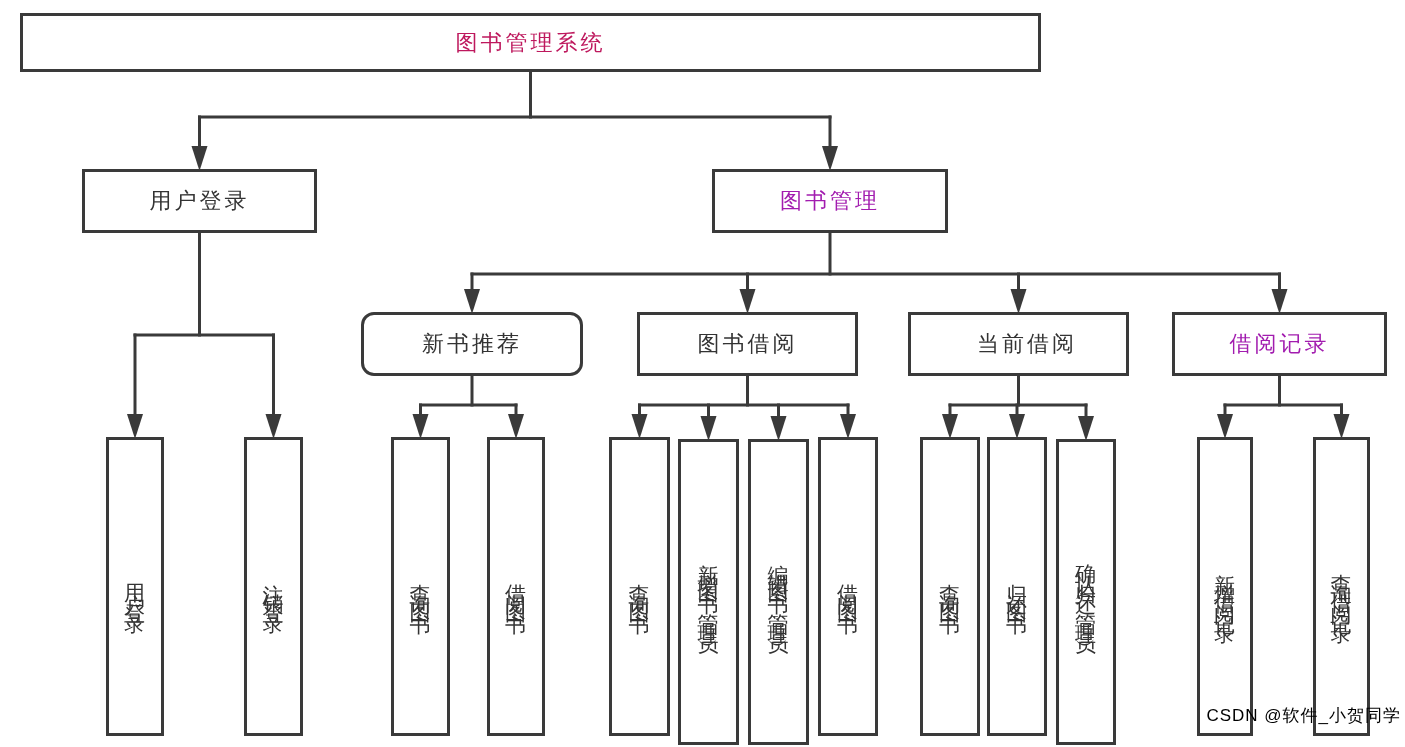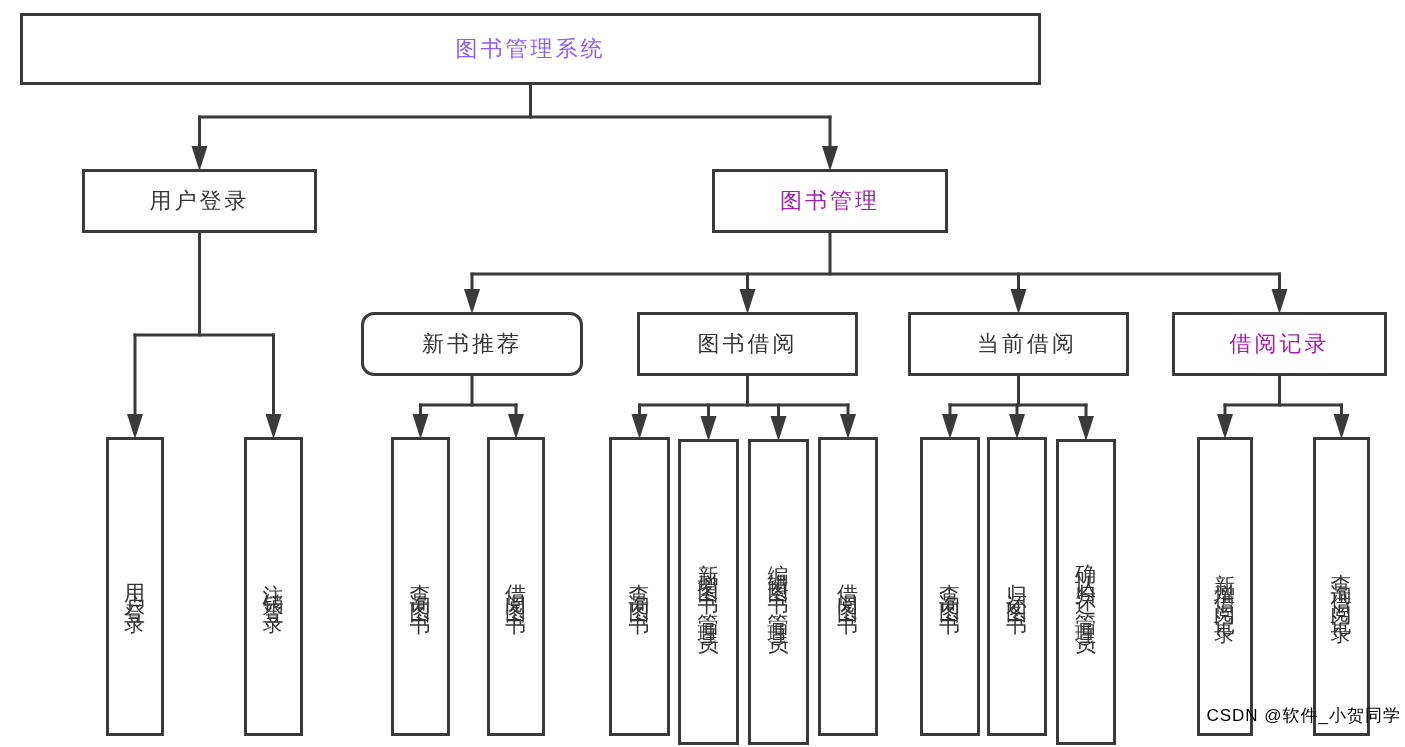--- a/index.html
+++ b/index.html
@@ -100,21 +100,21 @@
       <line x1="1086" y1="405" x2="1086" y2="422" stroke="#3a3a3a" stroke-width="3" stroke-linecap="square"></line>
       <polygon points="1086,441 1078,416 1094,416" fill="#3a3a3a"></polygon>
       <line x1="1279.5" y1="376" x2="1279.5" y2="405" stroke="#3a3a3a" stroke-width="3" stroke-linecap="square"></line>
       <line x1="1225" y1="405" x2="1341.5" y2="405" stroke="#3a3a3a" stroke-width="3" stroke-linecap="square"></line>
       <line x1="1225" y1="405" x2="1225" y2="420" stroke="#3a3a3a" stroke-width="3" stroke-linecap="square"></line>
       <polygon points="1225,439 1217,414 1233,414" fill="#3a3a3a"></polygon>
       <line x1="1341.5" y1="405" x2="1341.5" y2="420" stroke="#3a3a3a" stroke-width="3" stroke-linecap="square"></line>
       <polygon points="1341.5,439 1333.5,414 1349.5,414" fill="#3a3a3a"></polygon>
     </svg>
   <div id="nodes-layer">
-      <div class="node h" style="left: 20px; top: 13px; width: 1021px; height: 72px; border-color: rgb(58, 58, 58); color: #8b5cf6;">
+      <div class="node h" style="left: 20px; top: 13px; width: 1021px; height: 59px; border-color: rgb(58, 58, 58); color: #be185d;">
         <span class="label">图书管理系统</span>
       </div>
       <div class="node h" style="left: 82px; top: 169px; width: 235px; height: 64px; border-color: rgb(58, 58, 58); color: rgb(51, 51, 51);">
         <span class="label">用户登录</span>
       </div>
       <div class="node h" style="left: 712px; top: 169px; width: 236px; height: 64px; border-color: rgb(58, 58, 58); color: #a21caf;">
         <span class="label">图书管理</span>
       </div>
       <div class="node h" style="left: 361px; top: 312px; width: 222px; height: 64px; border-color: rgb(58, 58, 58); color: rgb(51, 51, 51); border-radius: 13px;">
         <span class="label">新书推荐</span>

